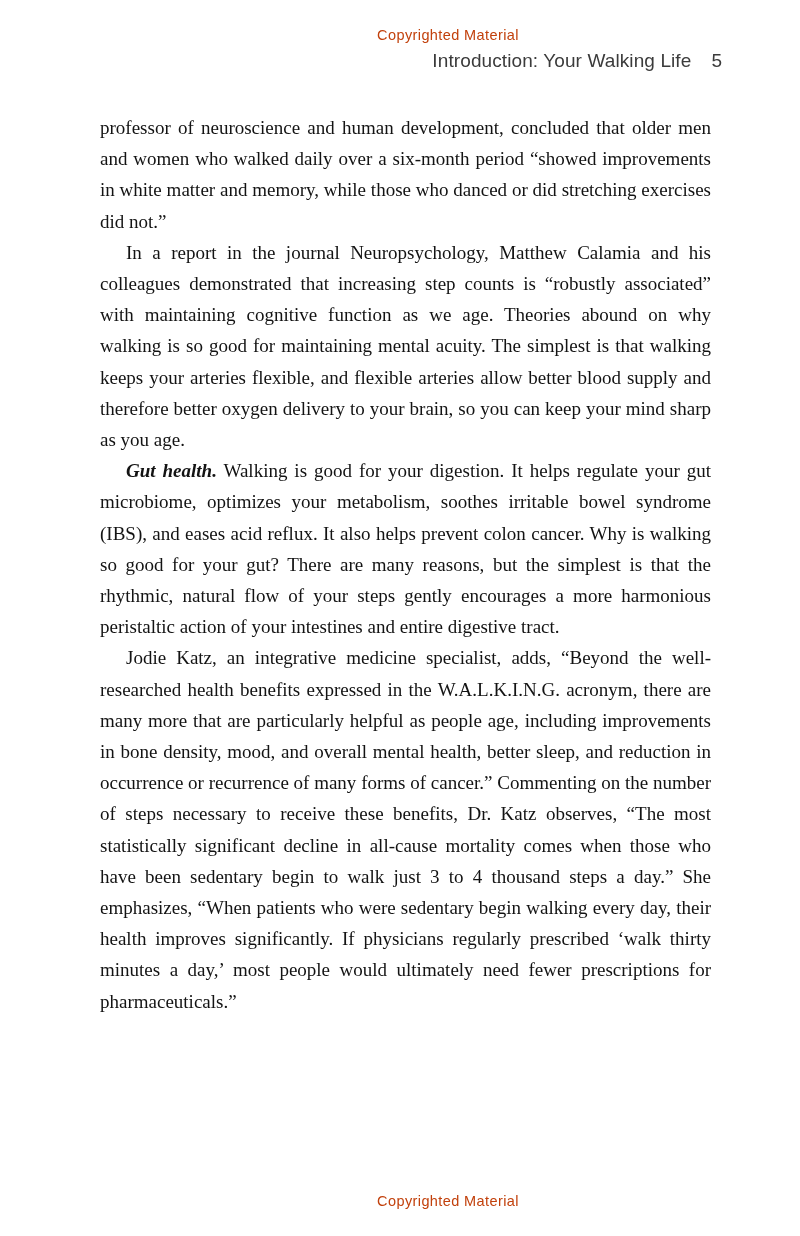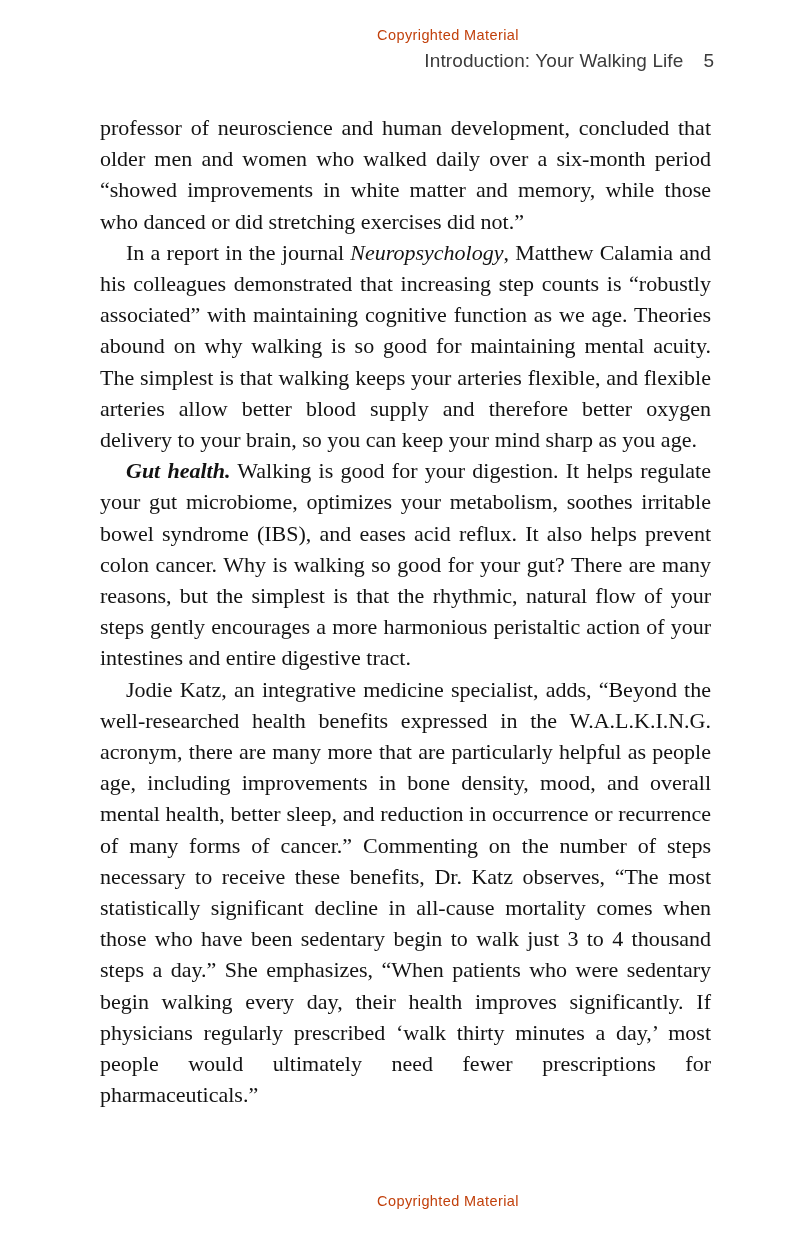--- a/index.html
+++ b/index.html
@@ -30,21 +30,21 @@
     white-space: nowrap;
     padding-left: 48px;
   }
   .watermark-top { top: 27px; }
   .watermark-bottom { top: 1193px; }
 
   
   .running-head {
     position: absolute;
     top: 50px;
-    left: 104px;
+    left: 112px;
     width: 610px;
     text-align: right;
     font-family: "Liberation Sans", sans-serif;
     font-size: 19px;
     color: #3b3b3b;
     white-space: nowrap;
   }
   .running-head .rh-title { letter-spacing: 0.1px; }
   .running-head .rh-folio {
     display: inline-block;
@@ -53,21 +53,21 @@
     color: #3b3b3b;
   }
 
   
   .text-block {
     position: absolute;
     top: 112px;
     left: 100px;
     width: 611px;
     font-family: "Liberation Serif", "DejaVu Serif", serif;
-    font-size: 22px;
+    font-size: 19px;
     line-height: 31.2px;
     color: #131313;
     text-align: justify;
     text-justify: inter-word;
     -webkit-font-smoothing: antialiased;
   }
 
   .text-block p {
     margin: 0;
     text-indent: 0;
@@ -75,21 +75,20 @@
   }
   .text-block p.indent {
     text-indent: 26px;
   }
 
   .lead-in {
     font-weight: bold;
     font-style: italic;
   }
   .journal {
-    font-style: italic;
   }
 </style>
 </head>
 <body>
 
 <div class="page">
 
   <div class="watermark watermark-top">Copyrighted Material</div>
 
   <div class="running-head">

